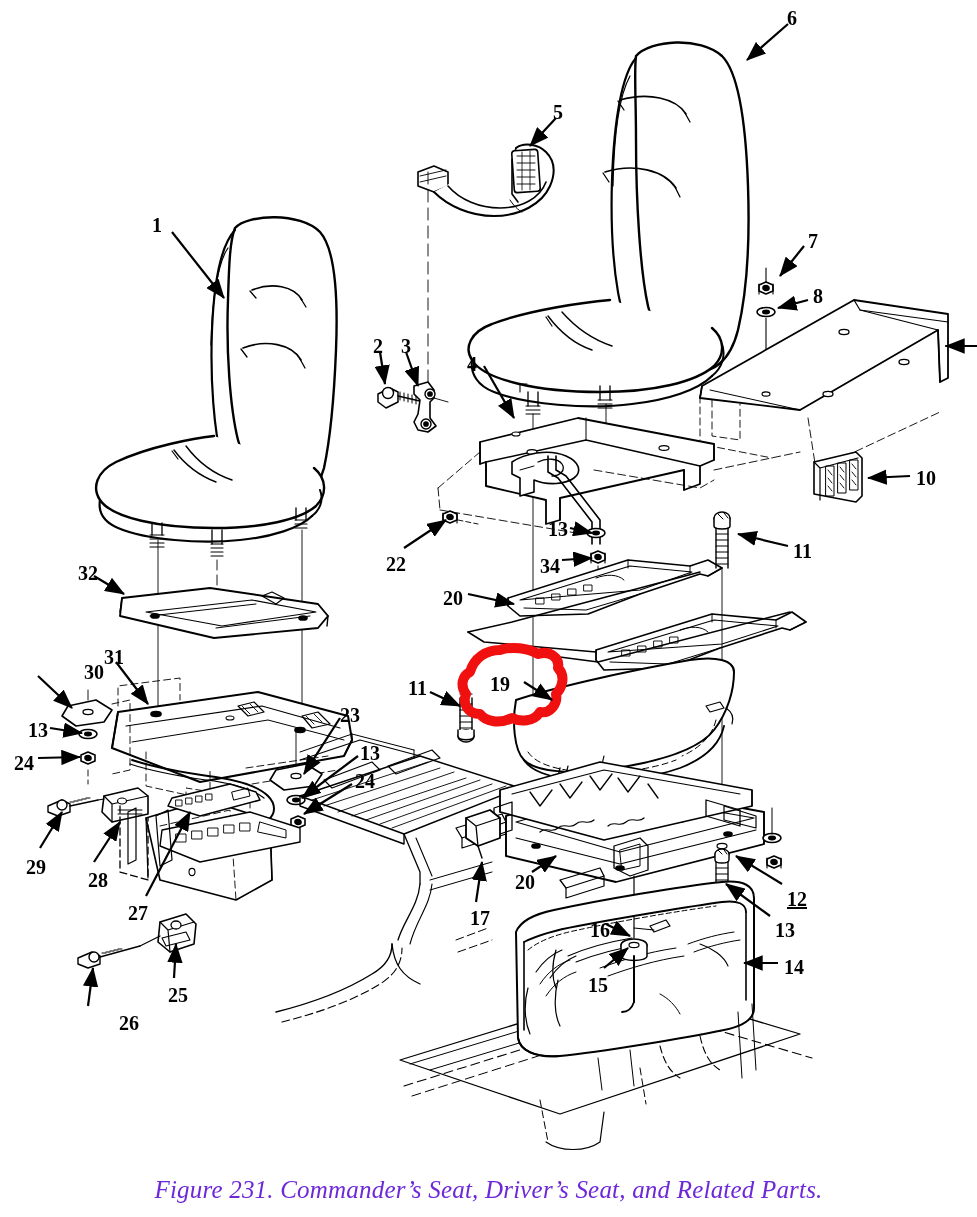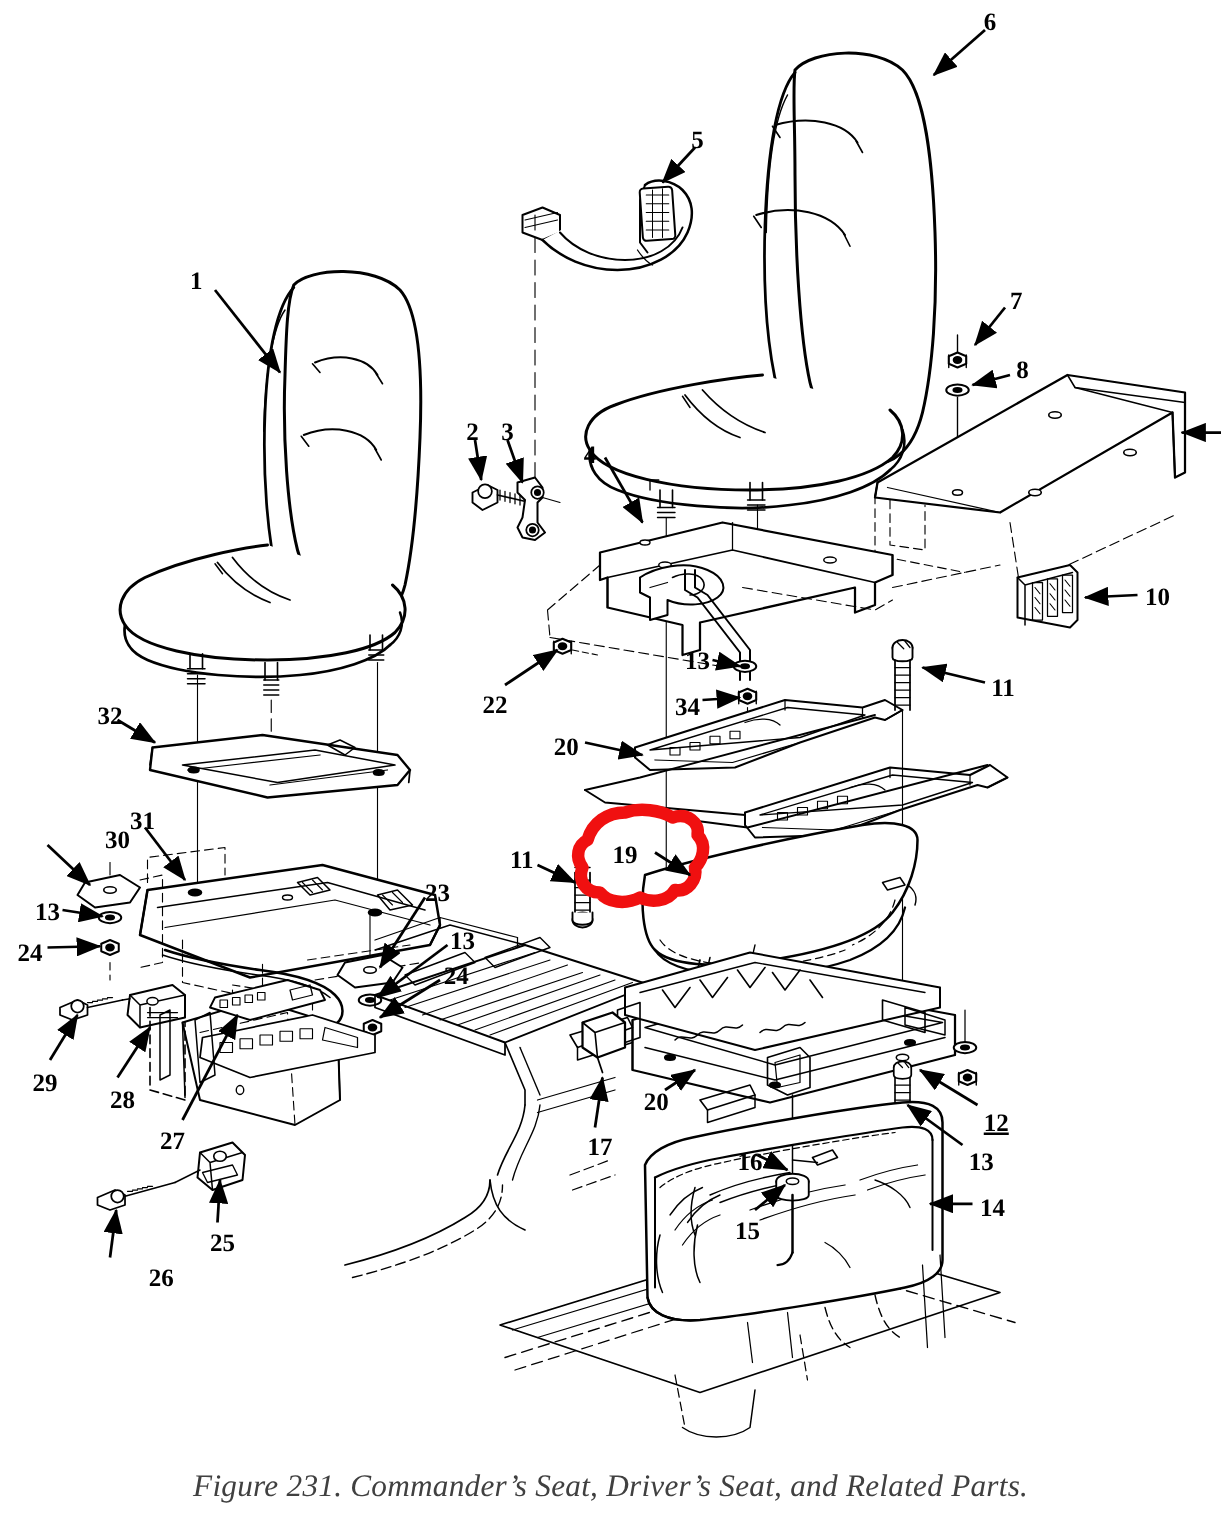--- a/index.html
+++ b/index.html
@@ -37,21 +37,21 @@
 
   #caption {
     position: absolute;
     left: 0;
     top: 1176px;
     width: 977px;
     text-align: center;
     font-family: "Liberation Serif", serif;
     font-style: italic;
     font-size: 25px;
-    color: #404040;
+    color: #6d28d9;
     letter-spacing: 0.2px;
   }
 
   .annot-red { pointer-events: none; }
 </style>
 </head>
 <body>
 
 <div id="page">
 

